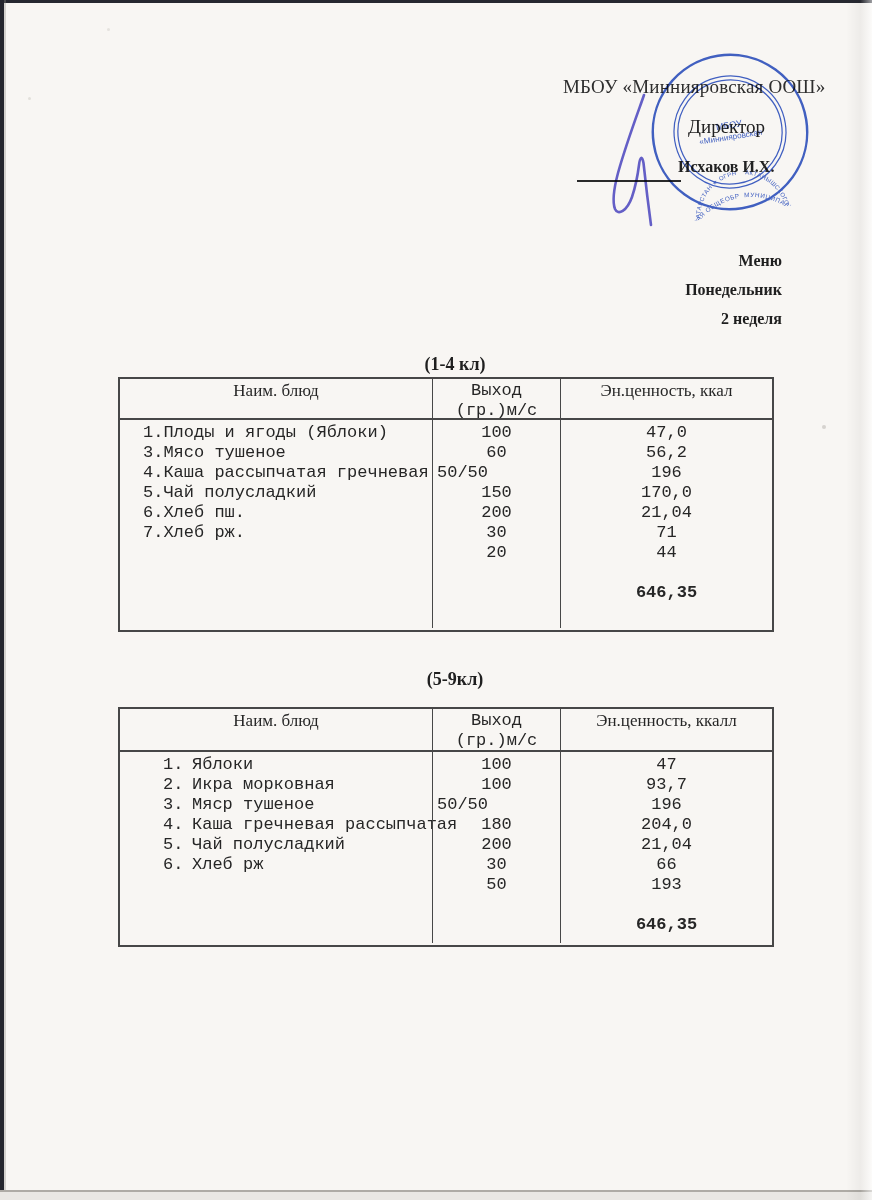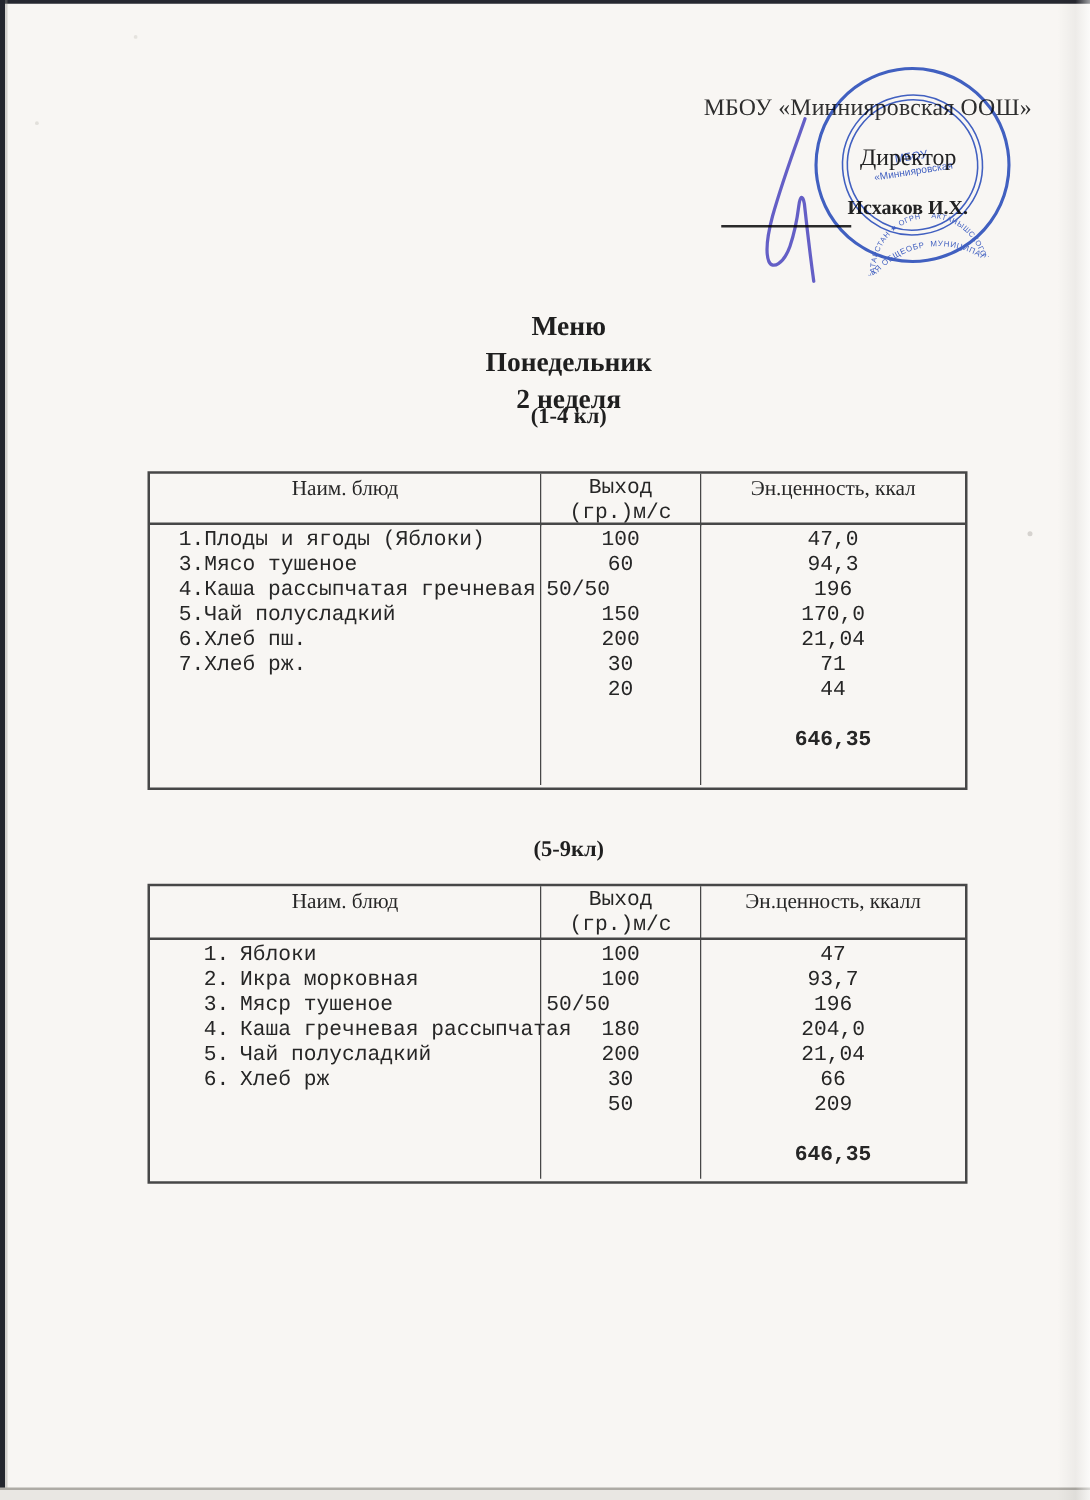--- a/index.html
+++ b/index.html
@@ -21,25 +21,25 @@
 
   
   .org-line{position:absolute;left:563px;top:76px;font-size:19px;color:#2e2e2e;letter-spacing:.2px;white-space:nowrap;}
   .director-label{position:absolute;left:688px;top:116px;font-size:19px;color:#222;}
   .director-name{position:absolute;left:678px;top:158px;font-size:16px;color:#222;white-space:nowrap;font-weight:bold;}
   .sig-line{position:absolute;left:577px;top:180px;width:104px;height:2px;background:#2a2a2a;}
   .stamp{position:absolute;left:648px;top:50px;width:164px;height:164px;transform:rotate(-9deg);opacity:.9;mix-blend-mode:multiply;}
   .signature{position:absolute;left:570px;top:85px;width:120px;height:152px;mix-blend-mode:multiply;}
 
   
-  .doc-title{position:absolute;left:128px;width:654px;top:246px;text-align:center;
-    font-weight:bold;font-size:22px;line-height:29px;color:#1f1f1f;}
+  .doc-title{position:absolute;left:128px;width:654px;top:246px;text-align:right;
+    font-weight:bold;font-size:16px;line-height:29px;color:#1f1f1f;}
   .grade-label{position:absolute;left:128px;width:654px;text-align:center;
     font-weight:bold;font-size:18px;color:#1f1f1f;}
-  .grade-1{top:322px;}
+  .grade-1{top:354px;}
   .grade-2{top:669px;}
 
   
   .mtable{position:absolute;left:118px;width:652px;border:2px solid #474747;}
   .t1{top:377px;height:251px;}
   .t2{top:707px;height:236px;}
   .thead{display:grid;grid-template-columns:312px 128px 1fr;border-bottom:2px solid #474747;}
   .t1 .thead{height:39px;}
   .t2 .thead{height:41px;}
   .hc{text-align:center;font-size:17px;line-height:20px;padding-top:2px;}
@@ -129,21 +129,21 @@
       <div class="ln">100</div>
       <div class="ln">60</div>
       <div class="ln left">50/50</div>
       <div class="ln">150</div>
       <div class="ln">200</div>
       <div class="ln">30</div>
       <div class="ln">20</div>
     </div>
     <div class="tcol col-kcal">
       <div class="ln">47,0</div>
-      <div class="ln">94,3</div>
+      <div class="ln">56,2</div>
       <div class="ln">196</div>
       <div class="ln">170,0</div>
       <div class="ln">21,04</div>
       <div class="ln">71</div>
       <div class="ln">44</div>
       <div class="ln total">646,35</div>
     </div>
   </div>
 </div>
 
@@ -174,17 +174,17 @@
       <div class="ln">30</div>
       <div class="ln">50</div>
     </div>
     <div class="tcol col-kcal">
       <div class="ln">47</div>
       <div class="ln">93,7</div>
       <div class="ln">196</div>
       <div class="ln">204,0</div>
       <div class="ln">21,04</div>
       <div class="ln">66</div>
-      <div class="ln">209</div>
+      <div class="ln">193</div>
       <div class="ln total">646,35</div>
     </div>
   </div>
 </div>
 
 </body></html>

